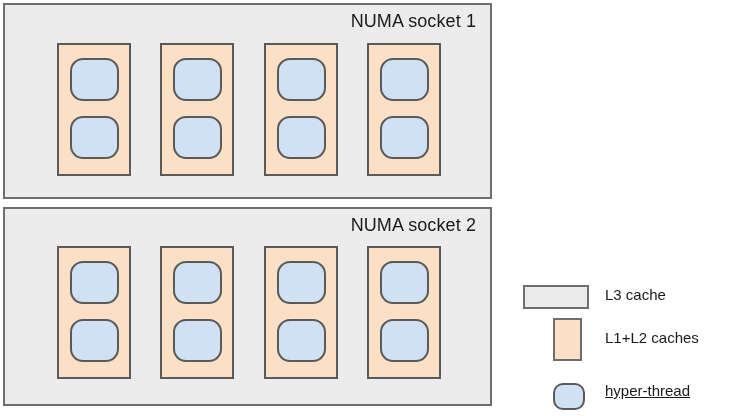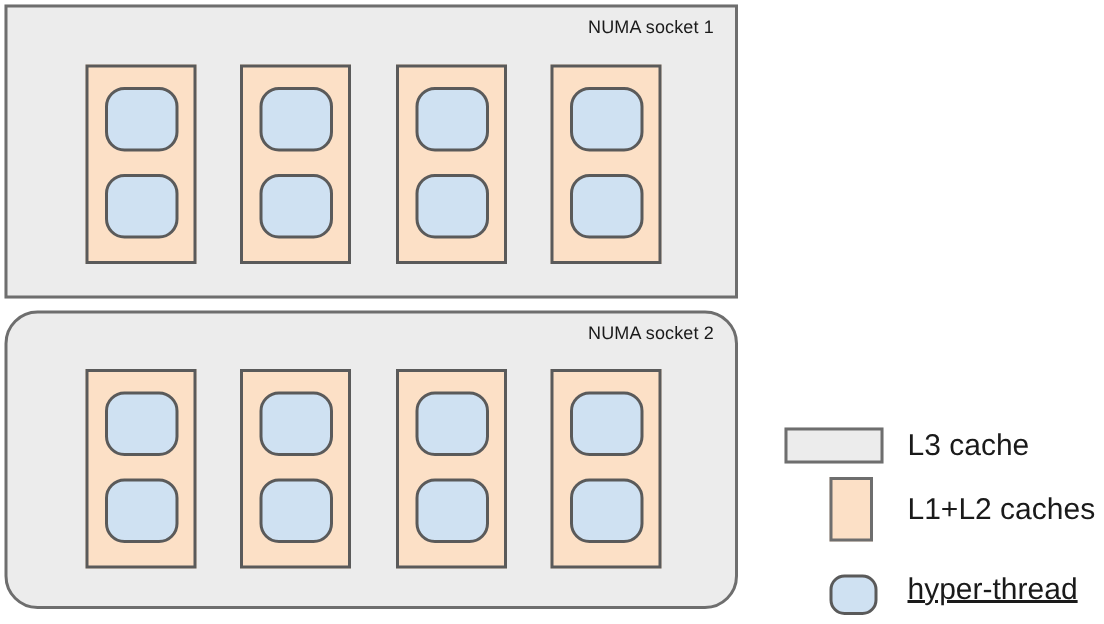--- a/index.html
+++ b/index.html
@@ -19,27 +19,27 @@
   
   .socket {
     position: absolute;
     left: 3px;
     width: 489px;
     background: #ececec;
     border: 2px solid #6e6e6e;
     box-sizing: border-box;
   }
   #socket-1 { top: 3px;   height: 196px; }
-  #socket-2 { top: 207px; height: 199px; border-radius: 22px; }
+  #socket-2 { top: 207px; height: 199px; }
 
   .socket-label {
     position: absolute;
     right: 14px;
     top: 6px;
-    font-size: 12px;
+    font-size: 18px;
     color: #1a1a1a;
     letter-spacing: 0.1px;
     white-space: nowrap;
   }
 
   
   .core {
     position: absolute;
     width: 74px;
     height: 133px;
@@ -112,21 +112,21 @@
     width: 32px;
     height: 27px;
     background: #cfe1f2;
     border: 2px solid #5a5a5a;
     border-radius: 10px;
   }
 
   .legend-text {
     position: absolute;
     left: 85px;
-    font-size: 20px;
+    font-size: 15px;
     color: #1a1a1a;
     white-space: nowrap;
   }
   #legend-row-l3  .legend-text { top: 3px; }
   #legend-row-l12 .legend-text { top: 13px; }
   #legend-row-ht  .legend-text { top: 1px; text-decoration: underline; }
 </style>
 </head>
 <body>
 

